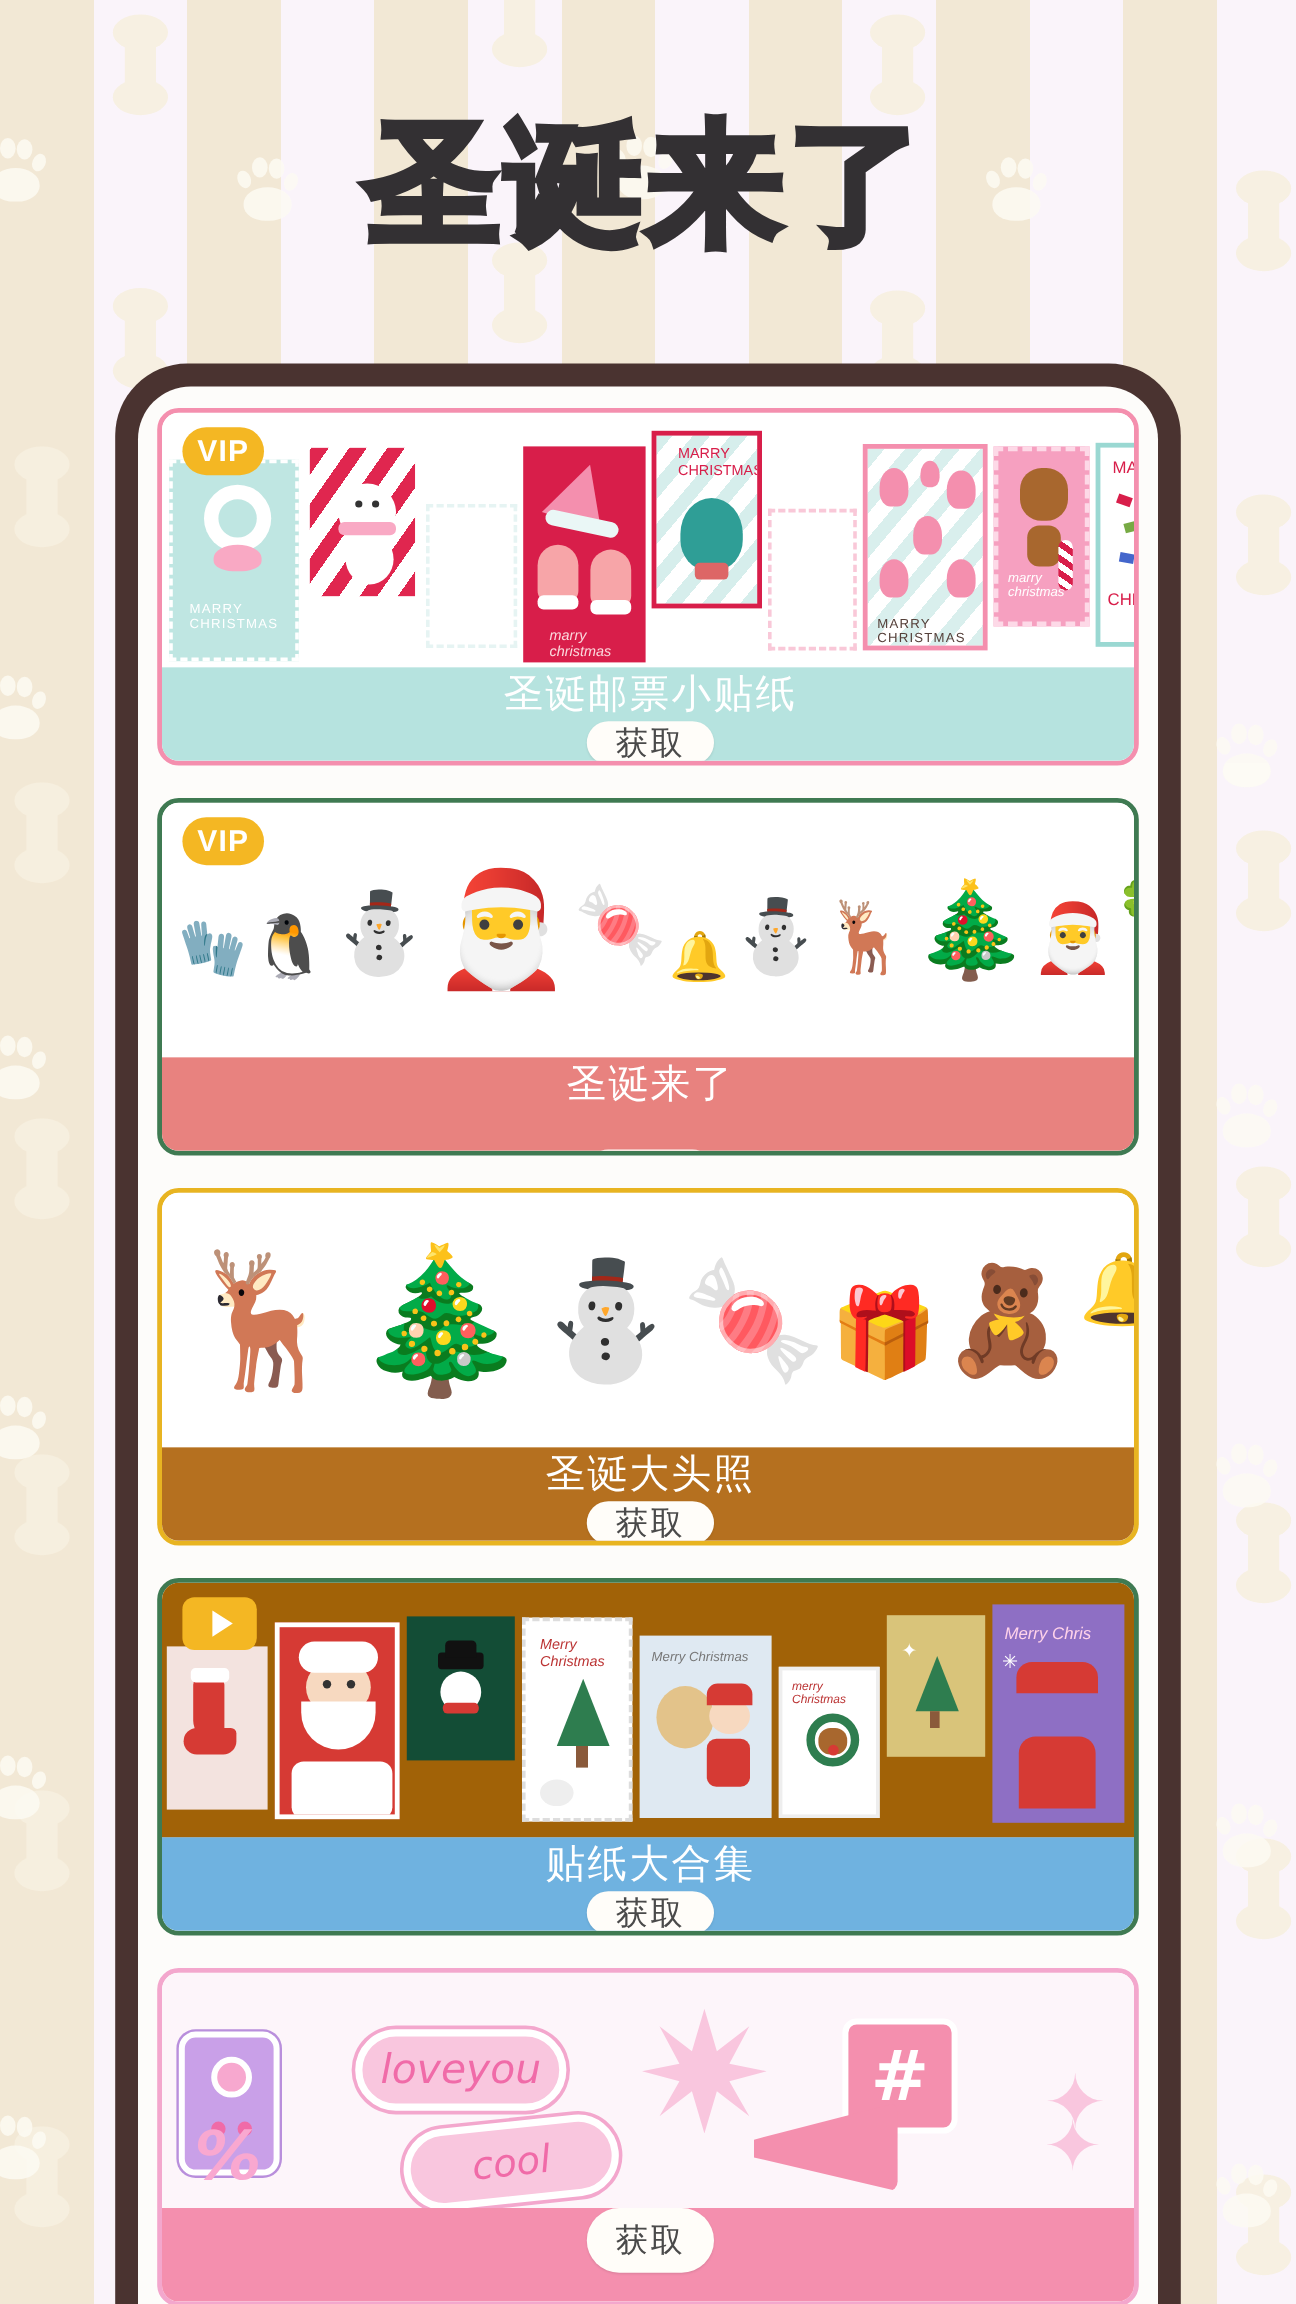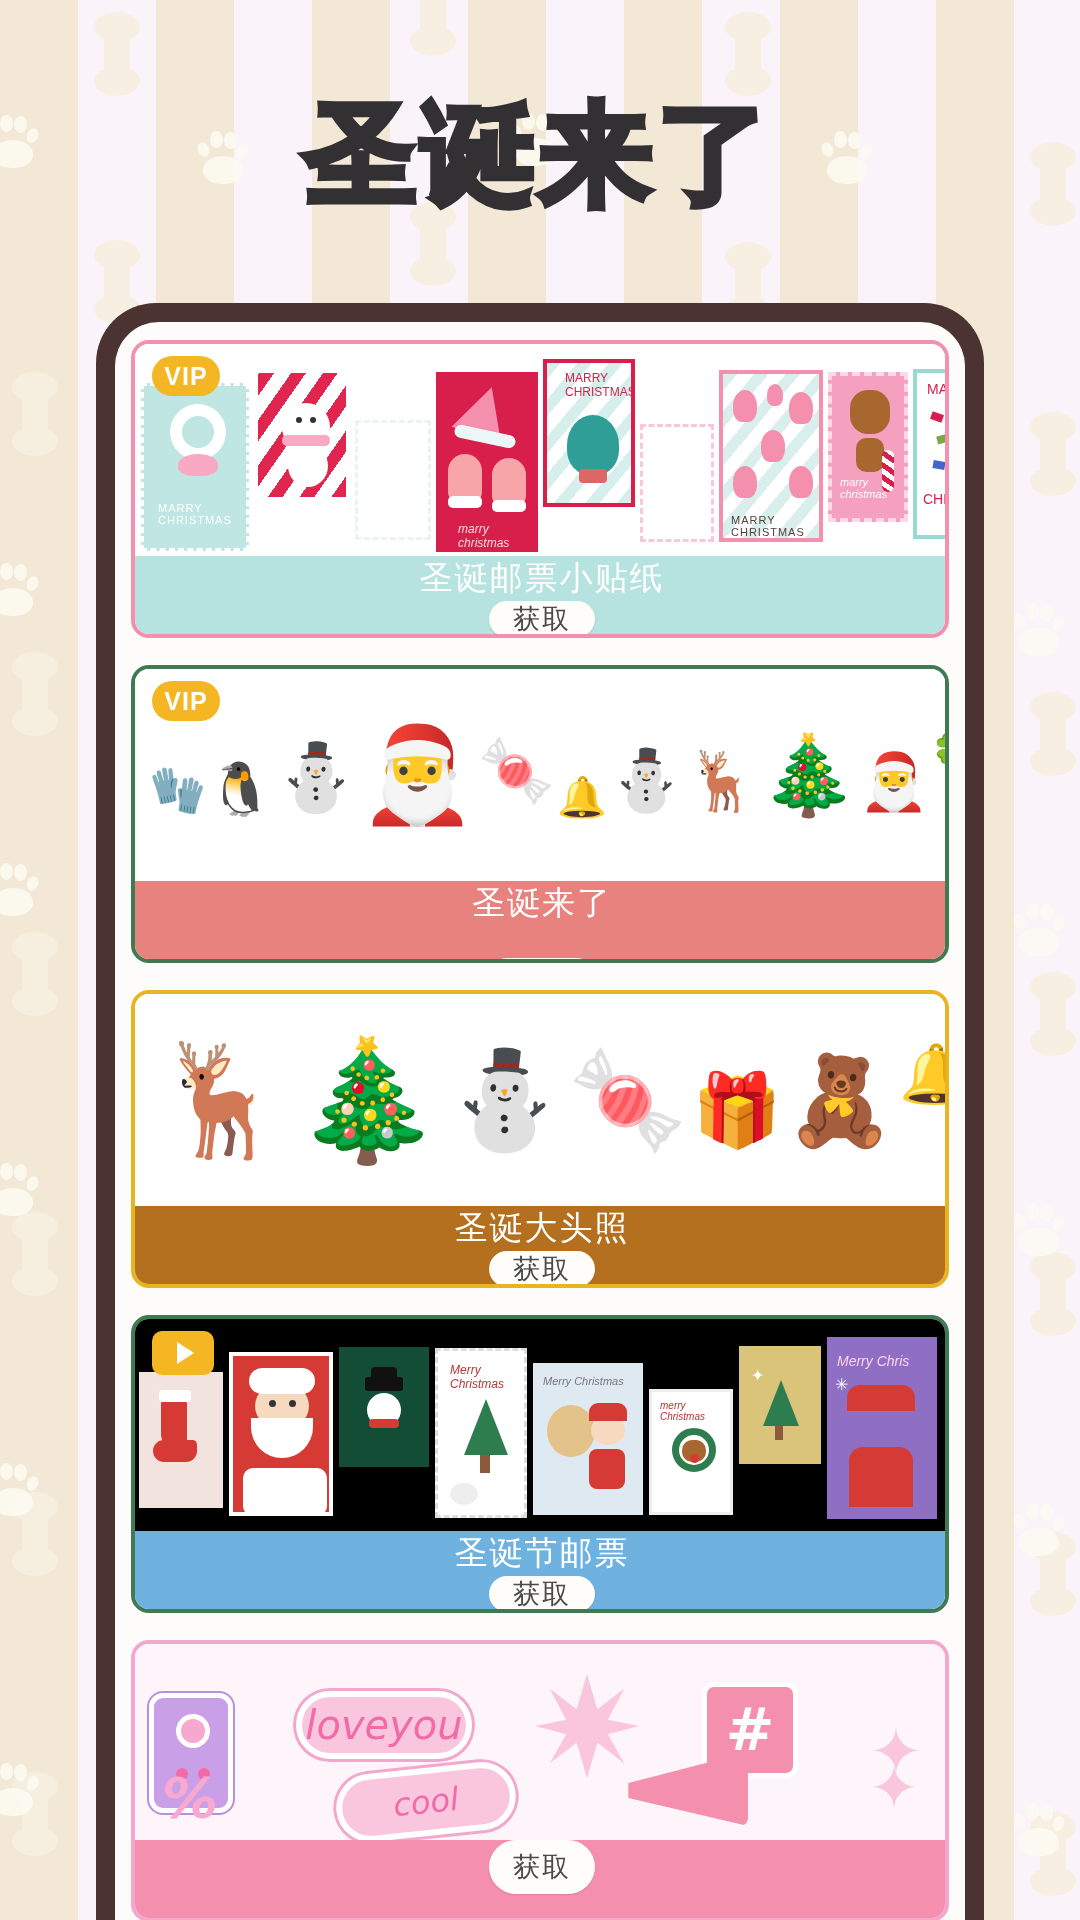--- a/index.html
+++ b/index.html
@@ -414,21 +414,21 @@
             <span class="em" style="font-size:58px;margin-top:-52px;">🔔</span>
           </div>
         </div>
         <div class="bar" style="background:#b5701f;">
           <span class="name">圣诞大头照</span>
           <span class="get-btn">获取</span>
         </div>
       </div>
 
       <div class="card" style="border-color:#3f7a52;">
-        <div class="preview" style="background:#000000;">
+        <div class="preview" style="background:#a16207;">
           <div class="row" style="padding-left:4px; gap:6px;">
             <div class="tile" style="width:84px;height:136px;background:#f3e3df;margin-top:30px;position:relative;overflow:hidden;">
               <div style="position:absolute;left:22px;top:26px;width:26px;height:52px;background:#d63a34;border-radius:6px 6px 4px 16px;"></div>
               <div style="position:absolute;left:14px;top:68px;width:44px;height:22px;background:#d63a34;border-radius:12px 5px 12px 12px;"></div>
               <div style="position:absolute;left:20px;top:18px;width:32px;height:12px;background:#fff;border-radius:4px;"></div>
             </div>
             <div class="tile" style="width:104px;height:164px;background:#d63a34;border:4px solid #fff;margin-top:18px;position:relative;overflow:hidden;">
               <div style="position:absolute;left:22px;top:26px;width:54px;height:48px;border-radius:50%;background:#f7d9c0;"></div>
               <div style="position:absolute;left:16px;top:12px;width:66px;height:26px;background:#fff;border-radius:13px;"></div>
               <div style="position:absolute;left:18px;top:62px;width:62px;height:40px;background:#fff;border-radius:0 0 31px 31px;"></div>
@@ -472,34 +472,34 @@
               <div style="position:absolute;left:20px;top:48px;width:68px;height:26px;background:#d63a34;border-radius:13px 13px 0 0;"></div>
               <div style="position:absolute;left:22px;top:110px;width:64px;height:60px;background:#d63a34;border-radius:14px 14px 0 0;"></div>
               <div style="position:absolute;left:8px;top:38px;color:#fff;font-size:16px;">✳</div>
             </div>
           </div>
           <div class="play-badge">
               <span class="tri"></span>
             </div>
         </div>
         <div class="bar" style="background:#6fb2e0;">
-          <span class="name">圣诞节邮票</span>
+          <span class="name">贴纸大合集</span>
           <span class="get-btn">获取</span>
         </div>
       </div>
 
       <div class="card" style="border-color:#f3a7cd;">
         <div class="preview" style="background:#fdf5fa; height:196px;">
           <div class="row" style="padding:0 14px; gap:6px; justify-content:space-between;">
             <div class="tile" style="width:84px;height:120px;background:#c9a0e8;border:5px solid #fff;border-radius:14px;margin-top:22px;position:relative;box-shadow:0 0 0 2px #b98fdc;">
               <div style="position:absolute;left:22px;top:16px;width:34px;height:34px;border-radius:50%;background:#f7a8cf;border:5px solid #fff;"></div>
               <div style="position:absolute;left:22px;top:70px;width:12px;height:12px;border-radius:50%;background:#f06ba8;"></div>
               <div style="position:absolute;left:44px;top:70px;width:12px;height:12px;border-radius:50%;background:#f06ba8;"></div>
             </div>
-            <div class="tile em" style="width:176px;height:68px;background:#f9c6de;border:6px solid #fff;border-radius:34px;margin-top:-34px;color:#f06ba8;font-size:40px;font-style:italic;box-shadow:0 0 0 3px #f3a7cd;">loveyou</div>
+            <div class="tile em" style="width:176px;height:68px;background:#f9c6de;border:6px solid #fff;border-radius:34px;margin-top:-34px;color:#f06ba8;font-size:34px;font-style:italic;box-shadow:0 0 0 3px #f3a7cd;">loveyou</div>
             <div class="tile" style="width:104px;height:104px;margin-top:-32px;position:relative;">
               <div style="position:absolute;inset:0;background:#f9c6de;clip-path:polygon(50% 0,60% 34%,86% 14%,70% 44%,100% 50%,70% 58%,86% 86%,60% 66%,50% 100%,40% 66%,14% 86%,30% 58%,0 50%,30% 44%,14% 14%,40% 34%);"></div>
             </div>
             <div class="tile em" style="width:96px;height:96px;background:#f48fae;border:5px solid #fff;border-radius:12px;margin-top:-24px;color:#fff;font-size:58px;font-weight:bold;">#</div>
             <div class="tile em" style="width:70px;height:110px;margin-top:18px;color:#f9c6de;font-size:62px;">✦</div>
           </div>
           <div class="row" style="padding:0 16px; gap:8px; align-items:flex-end; padding-bottom:4px; justify-content:space-between;">
             <div class="tile em" style="width:78px;height:78px;color:#f9a8d0;font-size:56px;font-weight:bold;font-style:italic;">%</div>
             <div class="tile em" style="width:180px;height:68px;background:#f9c6de;border:6px solid #fff;border-radius:34px;color:#f06ba8;font-size:32px;font-style:italic;transform:rotate(-6deg);box-shadow:0 0 0 3px #f3a7cd;">cool</div>
             <div class="tile" style="width:130px;height:96px;position:relative;">

